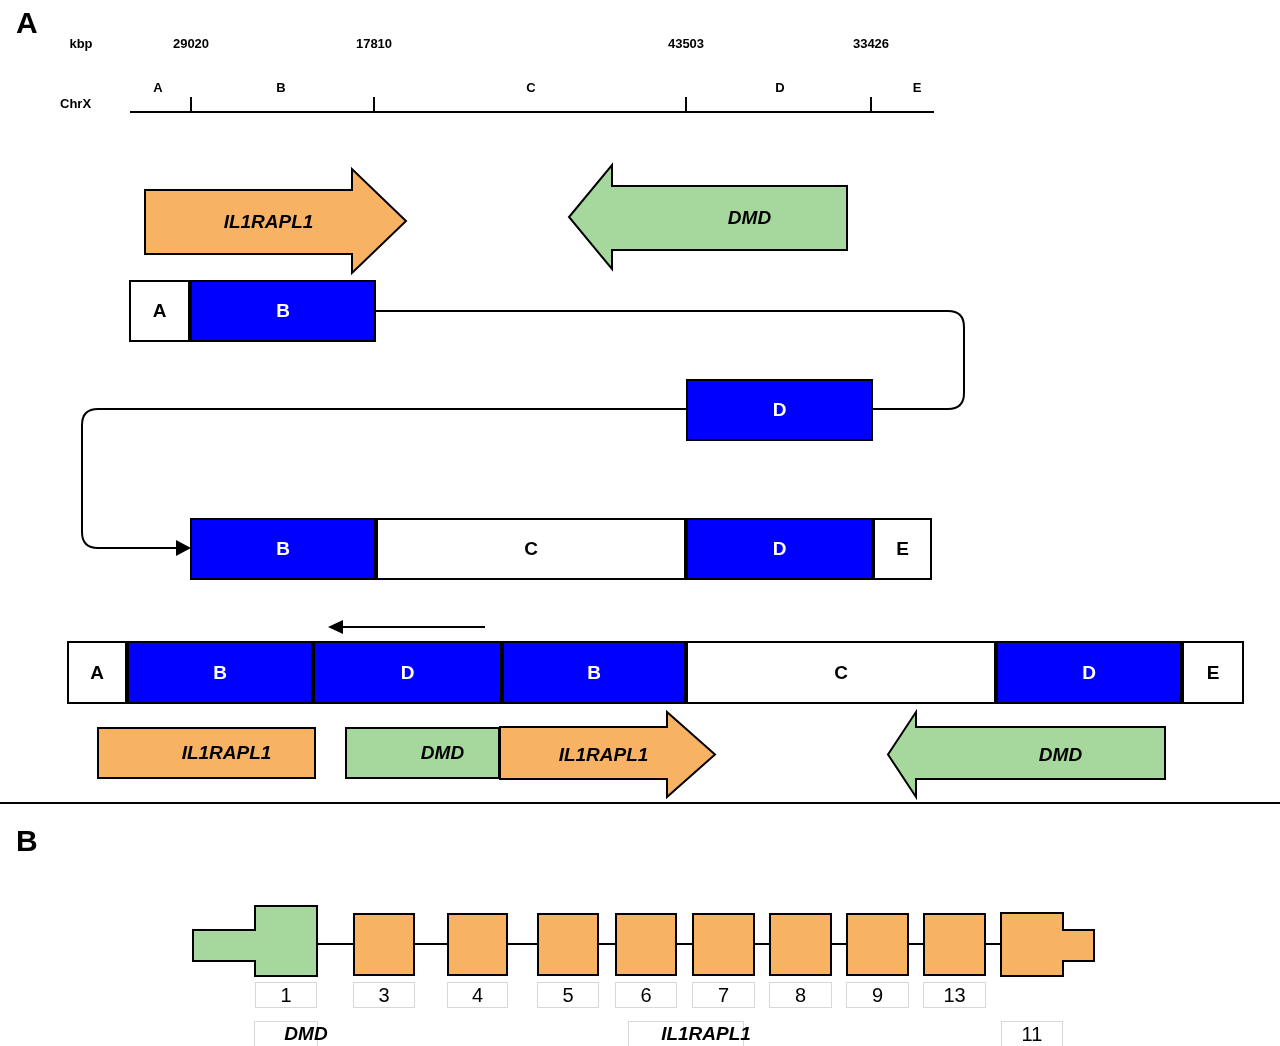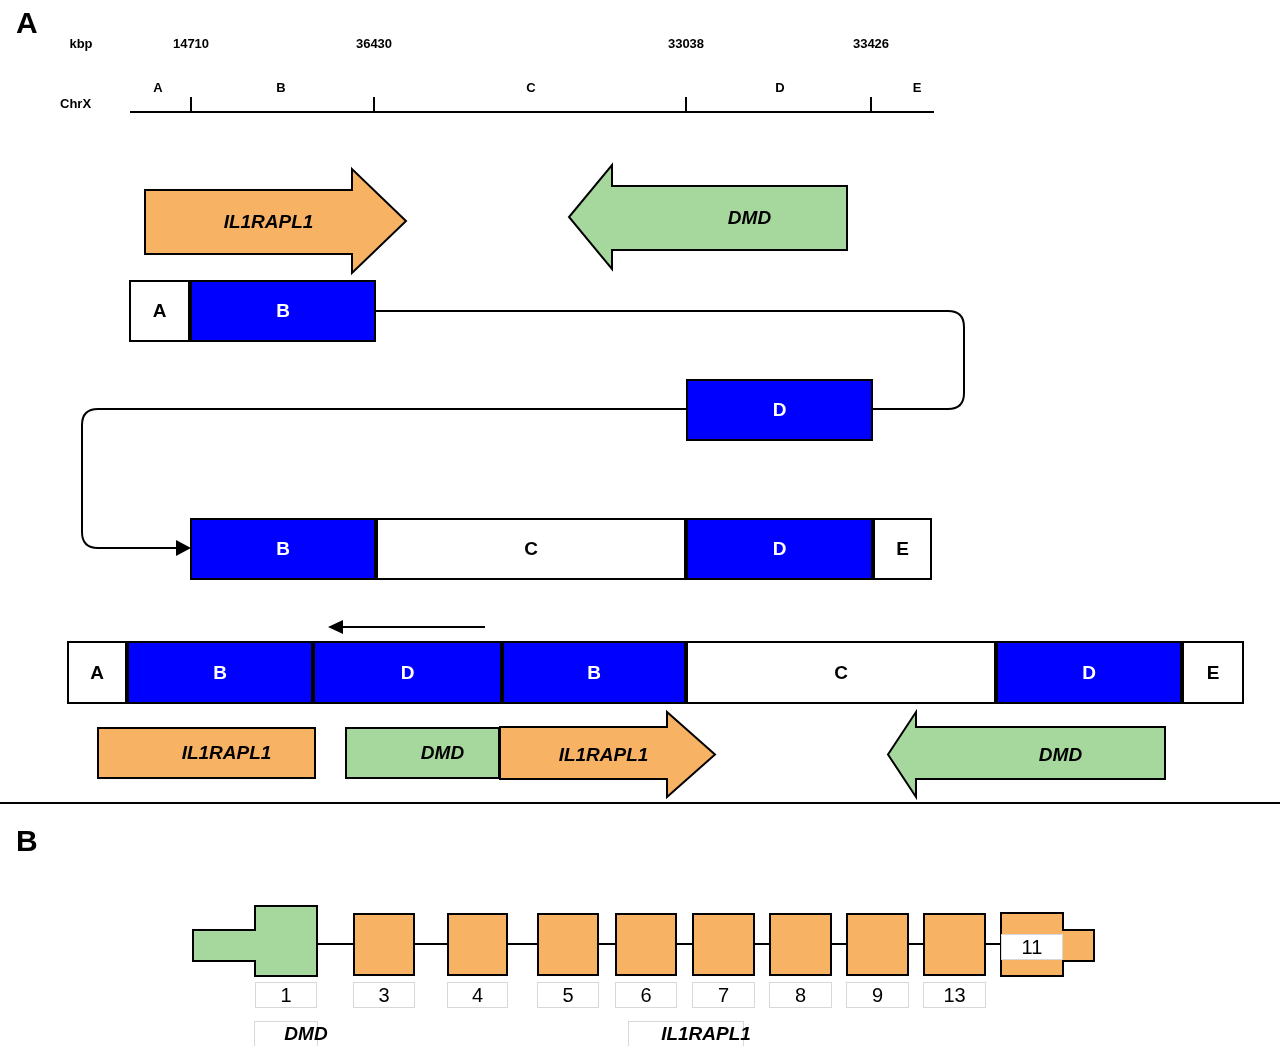--- a/index.html
+++ b/index.html
@@ -46,23 +46,23 @@
     <polygon points="343,620 328,627 343,634" fill="#000"></polygon>
 
     <line x1="0" y1="803" x2="1280" y2="803" stroke="#000" stroke-width="2"></line>
 
     <line x1="220" y1="944" x2="1085" y2="944" stroke="#000" stroke-width="2"></line>
   </svg>
 
   <div class="abs panel-letter above" style="left:16px;top:6px;">A</div>
 
   <div class="abs axis-text above ctr" style="left:81px;top:36px;">kbp</div>
-  <div class="abs axis-text above ctr" style="left:191px;top:36px;">14710</div>
-  <div class="abs axis-text above ctr" style="left:374px;top:36px;">36430</div>
-  <div class="abs axis-text above ctr" style="left:686px;top:36px;">33038</div>
+  <div class="abs axis-text above ctr" style="left:191px;top:36px;">29020</div>
+  <div class="abs axis-text above ctr" style="left:374px;top:36px;">17810</div>
+  <div class="abs axis-text above ctr" style="left:686px;top:36px;">43503</div>
   <div class="abs axis-text above ctr" style="left:871px;top:36px;">33426</div>
 
   <div class="abs axis-text above" style="left:60px;top:96px;">ChrX</div>
 
   <div class="abs axis-text above ctr" style="left:158px;top:80px;">A</div>
   <div class="abs axis-text above ctr" style="left:281px;top:80px;">B</div>
   <div class="abs axis-text above ctr" style="left:531px;top:80px;">C</div>
   <div class="abs axis-text above ctr" style="left:780px;top:80px;">D</div>
   <div class="abs axis-text above ctr" style="left:917px;top:80px;">E</div>
 
@@ -130,21 +130,21 @@
 
   <div class="abs num-box above" style="left:255px;top:982px;width:62px;height:26px;">1</div>
   <div class="abs num-box above" style="left:353px;top:982px;width:62px;height:26px;">3</div>
   <div class="abs num-box above" style="left:447px;top:982px;width:61px;height:26px;">4</div>
   <div class="abs num-box above" style="left:537px;top:982px;width:62px;height:26px;">5</div>
   <div class="abs num-box above" style="left:615px;top:982px;width:62px;height:26px;">6</div>
   <div class="abs num-box above" style="left:692px;top:982px;width:63px;height:26px;">7</div>
   <div class="abs num-box above" style="left:769px;top:982px;width:63px;height:26px;">8</div>
   <div class="abs num-box above" style="left:846px;top:982px;width:63px;height:26px;">9</div>
   <div class="abs num-box above" style="left:923px;top:982px;width:63px;height:26px;">13</div>
-  <div class="abs num-box above" style="left:1001px;top:934px;width:62px;height:26px;">11</div>
+  <div class="abs num-box above" style="left:1001px;top:1021px;width:62px;height:26px;">11</div>
 
   <div class="abs glabel-box above" style="left:254px;top:1021px;width:64px;height:26px;">
     <span class="gene-label">DMD</span>
   </div>
   <div class="abs glabel-box above" style="left:628px;top:1021px;width:116px;height:26px;">
     <span class="gene-label">IL1RAPL1</span>
   </div>
 
 </div>
 

